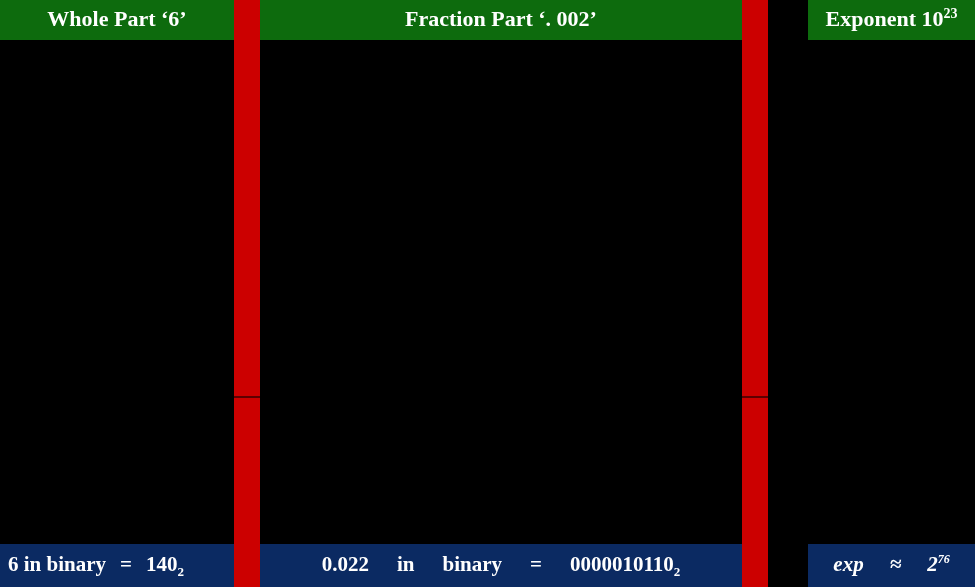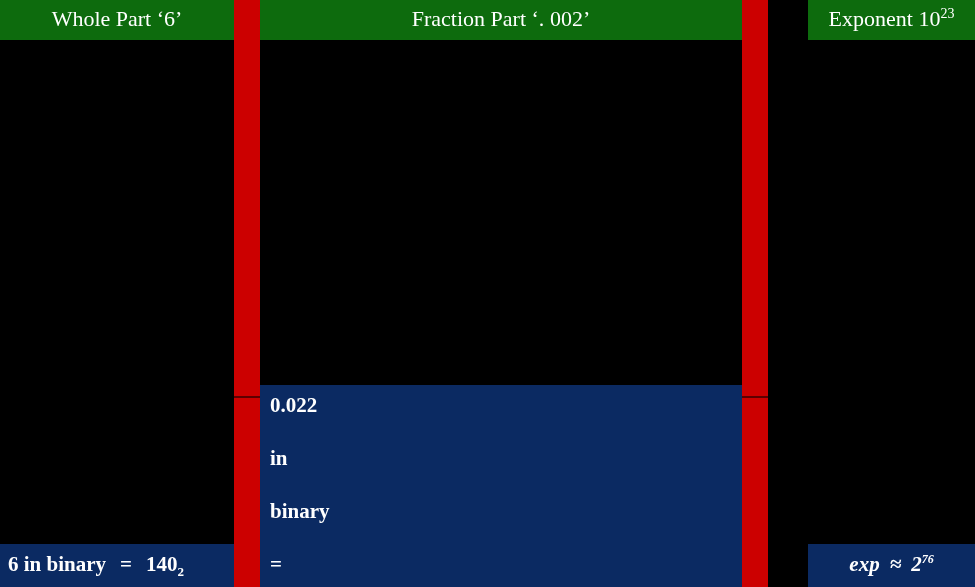--- a/index.html
+++ b/index.html
@@ -35,21 +35,21 @@
     position: absolute;
     left: 0;
     right: 0;
     top: 396px;
     height: 2px;
     background: rgba(0,0,0,0.55);
   }
   .header {
     background: #0d6b0d;
     color: #fff;
-    font-weight: normal;
+    font-weight: bold;
     font-size: 22px;
     text-align: center;
     padding: 6px 4px 8px 4px;
     border-bottom: 1px solid #000;
     white-space: nowrap;
   }
   .header sup { font-size: 14px; vertical-align: super; line-height: 0; }
   .body-area {
     flex: 1;
     background: #000;
@@ -65,24 +65,24 @@
     align-items: baseline;
     justify-content: center;
     gap: 18px;
   }
   .footer .sub { font-size: 13px; vertical-align: sub; line-height: 0; }
   .footer .sup { font-size: 12px; vertical-align: super; line-height: 0; }
   .footer-exp {
     font-style: italic;
     font-family: "Times New Roman", Times, serif;
     justify-content: center;
-    gap: 10px;
+    gap: 26px;
   }
   .footer-whole { justify-content: flex-start; gap: 14px; padding-left: 8px; }
-  .footer-fraction { gap: 28px; flex-direction: column; }
+  .footer-fraction { gap: 28px; }
 </style>
 </head>
 <body>
 
 <div class="container">
 
   <div class="col col-whole">
     <div class="header">
       <span>Whole Part ‘</span><span>6</span><span>’</span>
     </div>
@@ -101,20 +101,23 @@
   <div class="col col-fraction">
     <div class="header">
       <span>Fraction Part ‘. </span><span>002</span><span>’</span>
     </div>
     <div class="body-area"></div>
     <div class="footer footer-fraction">
       <span>0.022</span>
       <span>in</span>
       <span>binary</span>
       <span>=</span>
+      <span>
+        <span>0000010110</span><span class="sub">2</span>
+      </span>
     </div>
   </div>
 
   <div class="vdiv"></div>
 
   <div class="col col-exponent">
     <div class="header">
       <span>Exponent 10</span><sup>23</sup>
     </div>
     <div class="body-area"></div>

